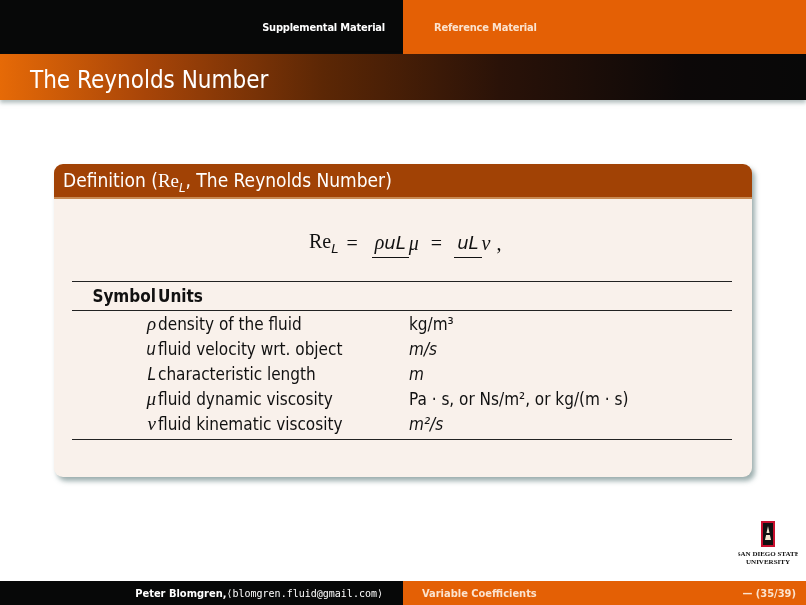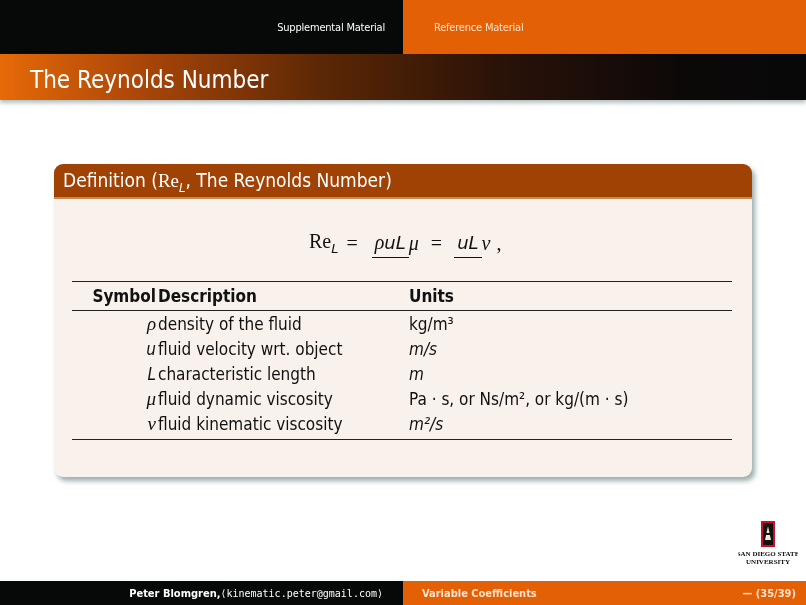--- a/index.html
+++ b/index.html
@@ -1,17 +1,17 @@
 <!DOCTYPE html>
 <html><head>
 <meta charset="utf-8">
 <style>
   html,body{margin:0;padding:0;}
   body{width:806px;height:605px;position:relative;background:#ffffff;overflow:hidden;font-family:"DejaVu Sans",sans-serif;}
-  .topbar{position:absolute;left:0;top:0;width:806px;height:54px;display:flex;}
+  .topbar{position:absolute;left:0;top:0;width:806px;height:54px;display:flex;font-weight:bold;}
   .topbar .left{width:403px;background:#070808;display:flex;justify-content:flex-end;align-items:center;padding-right:18px;box-sizing:border-box;}
   .topbar .right{flex:1;background:#e46005;display:flex;align-items:center;padding-left:19px;box-sizing:border-box;}
   .topbar span{color:#fff;font-size:11px;font-family:"DejaVu Sans Condensed","DejaVu Sans",sans-serif;letter-spacing:-0.2px;}
   .topbar .right span{color:#fbe3cf;margin-left:12px;}
   .titlebar{position:absolute;left:0;top:54px;width:806px;height:46px;background:linear-gradient(to right,#e66a07 0%,#a84508 18%,#5c2705 40%,#2a1208 62%,#0c0808 85%,#080808 100%);box-shadow:0 3px 4px rgba(120,140,140,0.55);}
   .titlebar .title{position:absolute;left:30px;top:12px;color:#fff;font-size:24px;font-family:"DejaVu Sans Condensed","DejaVu Sans",sans-serif;}
   .block{position:absolute;left:54px;top:164px;width:698px;height:313px;border-radius:9px;background:#f9f1eb;box-shadow:3px 4px 5px rgba(90,120,120,0.6);}
   .block-head{height:35px;background:#a14205;border-radius:9px 9px 0 0;border-bottom:2px solid #c88a54;box-sizing:border-box;position:relative;}
   .block-head .bt{position:absolute;left:9px;top:5px;color:#fff;font-size:19px;font-family:"DejaVu Sans Condensed","DejaVu Sans",sans-serif;white-space:nowrap;}
   .block-head .bt .rm{font-family:"Liberation Serif","DejaVu Serif",serif;}
@@ -74,21 +74,20 @@
       <span class="num">uL</span>
       <span class="den">ν</span>
     </span>
     <span>,</span>
   </div>
 
   <div class="table">
     <div class="rule-top"></div>
     <div class="row head">
       <div class="c1">Symbol</div>
-      <div class="c2">Description</div>
       <div class="c3">Units</div>
     </div>
     <div class="rule-mid"></div>
     <div class="row">
       <div class="c1 sym">ρ</div>
       <div class="c2">density of the fluid</div>
       <div class="c3 units">kg/m³</div>
     </div>
     <div class="row">
       <div class="c1 symsans">u</div>
@@ -121,19 +120,19 @@
     <path d="M27 20 L30 6 L33 20 Z" fill="#f2e6d0"></path>
     <rect x="28" y="13" width="4" height="2" fill="#111"></rect>
     <text x="30" y="36" text-anchor="middle" font-family="Liberation Serif, serif" font-size="7" font-weight="bold" fill="#111">SAN DIEGO STATE</text>
     <text x="30" y="44" text-anchor="middle" font-family="Liberation Serif, serif" font-size="7" font-weight="bold" fill="#111">UNIVERSITY</text>
   </svg>
 </div>
 
 <div class="footer">
   <div class="fl">
     <b>Peter Blomgren, </b>
-      <span class="mono">⟨kinematic.peter@gmail.com⟩</span>
+      <span class="mono">⟨blomgren.fluid@gmail.com⟩</span>
   </div>
   <div class="fr">
     <span>Variable Coefficients</span>
     <span>— (35/39)</span>
   </div>
 </div>
 
 </body></html>

